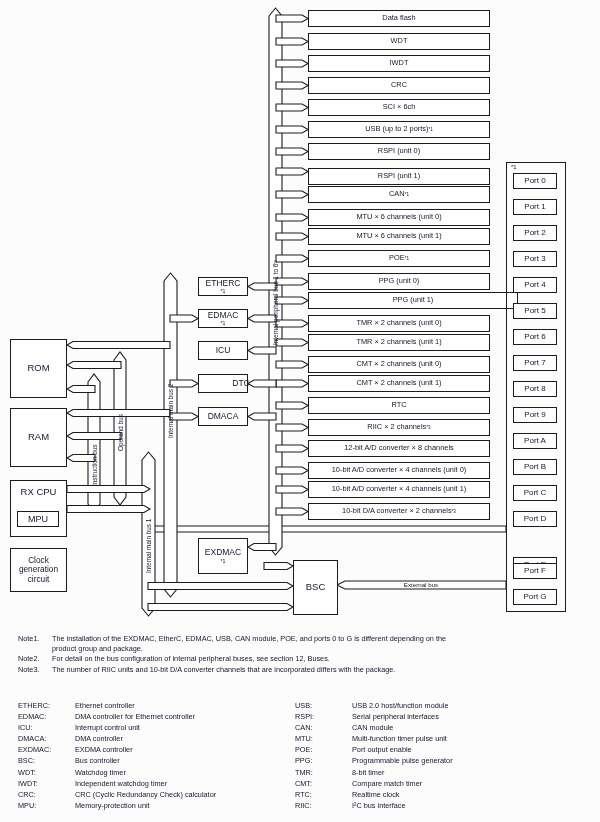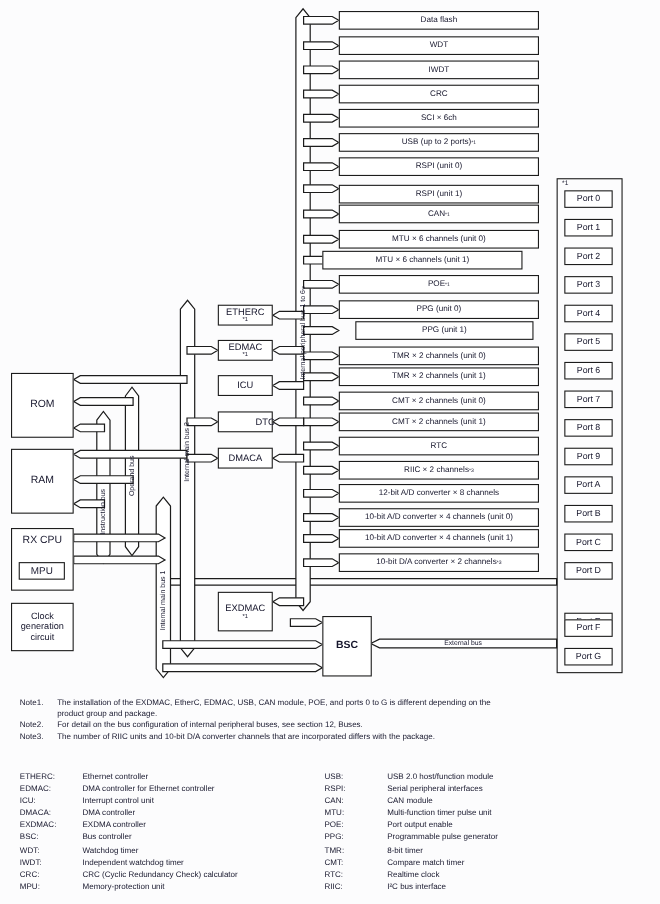--- a/index.html
+++ b/index.html
@@ -128,21 +128,21 @@
       <div class="box midbox" style="left:198px;top:374px;width:50px;height:19px;padding-left:36px;">
         <span>DTC</span>
       </div>
       <div class="box midbox" style="left:198px;top:407px;width:50px;height:19px;">
         <span>DMACA</span>
       </div>
       <div class="box midbox" style="left:198px;top:538px;width:50px;height:36px;">
         <span>EXDMAC</span>
         <sup>*1</sup>
       </div>
-      <div class="box" style="left:293px;top:560px;width:45px;height:55px;font-size:9.5px;font-weight:bold;">
+      <div class="box" style="left:293px;top:560px;width:45px;height:55px;font-size:9.5px;">
         <span>BSC</span>
       </div>
       <div class="box periph" style="left:308px;top:10px;width:182px;height:17px;">
         <span>Data flash</span>
       </div>
       <div class="box periph" style="left:308px;top:33px;width:182px;height:17px;">
         <span>WDT</span>
       </div>
       <div class="box periph" style="left:308px;top:55px;width:182px;height:17px;">
         <span>IWDT</span>
@@ -163,31 +163,31 @@
       <div class="box periph" style="left:308px;top:168px;width:182px;height:17px;text-align:center;">
         <span>RSPI (unit 1)</span>
       </div>
       <div class="box periph" style="left:308px;top:186px;width:182px;height:17px;">
         <span>CAN</span>
         <sup>*1</sup>
       </div>
       <div class="box periph" style="left:308px;top:209px;width:182px;height:17px;">
         <span>MTU × 6 channels (unit 0)</span>
       </div>
-      <div class="box periph" style="left:293px;top:228px;width:182px;height:17px;">
+      <div class="box periph" style="left:308px;top:228px;width:182px;height:17px;">
         <span>MTU × 6 channels (unit 1)</span>
       </div>
       <div class="box periph" style="left:308px;top:250px;width:182px;height:17px;">
         <span>POE</span>
         <sup>*1</sup>
       </div>
       <div class="box periph" style="left:308px;top:273px;width:182px;height:17px;">
         <span>PPG (unit 0)</span>
       </div>
-      <div class="box periph" style="left:323px;top:292px;width:162px;height:17px;">
+      <div class="box periph" style="left:308px;top:292px;width:210px;height:17px;">
         <span>PPG (unit 1)</span>
       </div>
       <div class="box periph" style="left:308px;top:315px;width:182px;height:17px;">
         <span>TMR × 2 channels (unit 0)</span>
       </div>
       <div class="box periph" style="left:308px;top:334px;width:182px;height:17px;">
         <span>TMR × 2 channels (unit 1)</span>
       </div>
       <div class="box periph" style="left:308px;top:356px;width:182px;height:17px;">
         <span>CMT × 2 channels (unit 0)</span>

